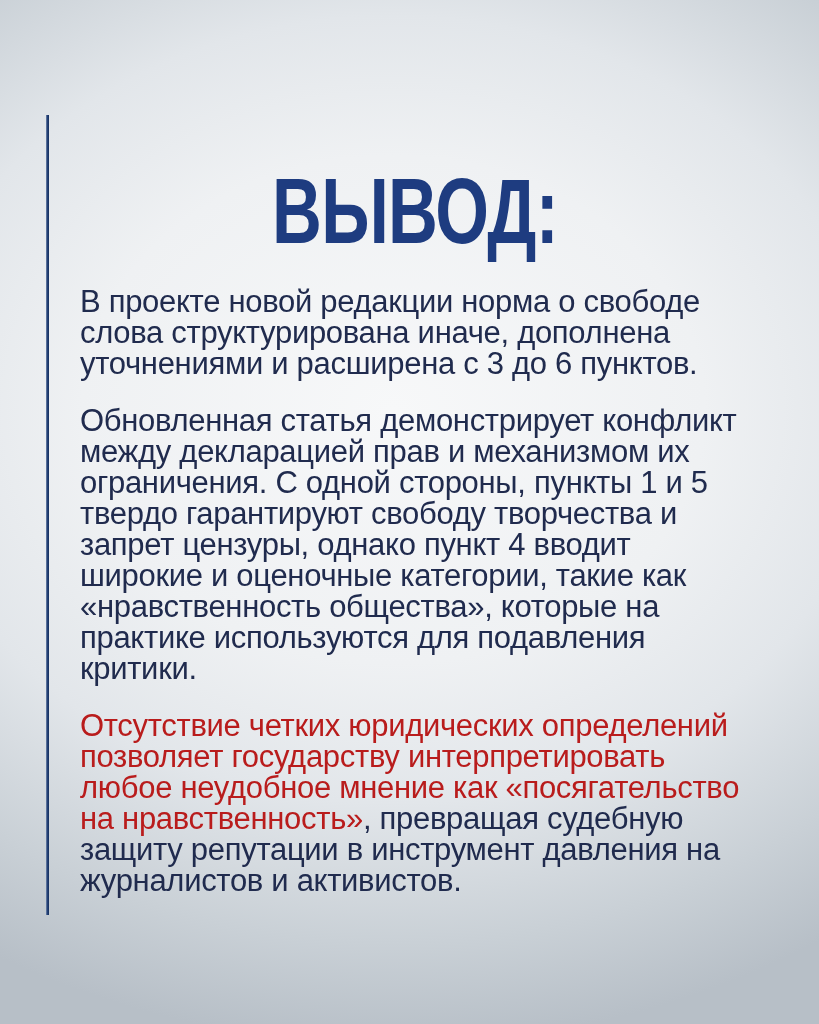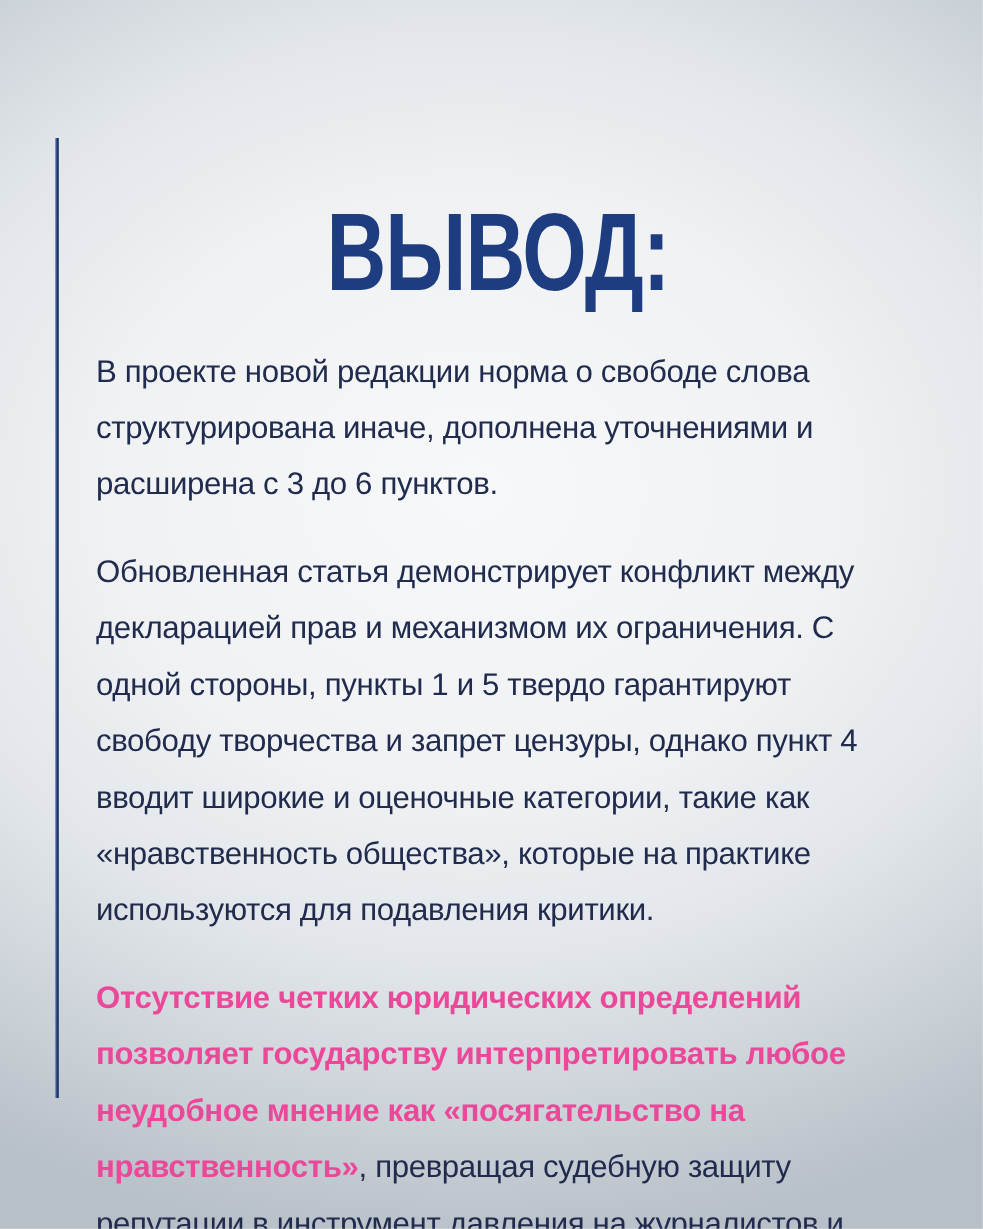--- a/index.html
+++ b/index.html
@@ -37,31 +37,31 @@
     font-weight: 700;
     text-align: center;
     color: #1e3c80;
     transform: scaleX(0.75);
     transform-origin: 50% 50%;
     letter-spacing: -1px;
     white-space: nowrap;
   }
   .para {
     margin: 0 0 26px 0;
-    font-size: 26px;
-    line-height: 47px;
+    font-size: 31px;
+    line-height: 31px;
     letter-spacing: -0.3px;
     color: #202b4e;
   }
   .para-first {
     margin-top: 29px;
   }
   .para strong {
-    font-weight: 700;
-    color: #ec4899;
+    font-weight: 400;
+    color: #b91c1c;
     text-align: center;
   }
 </style>
 </head>
 <body>
 
 <div class="card">
   <div class="accent-line"></div>
   <div class="content">
     <h1 class="title">ВЫВОД:</h1>

